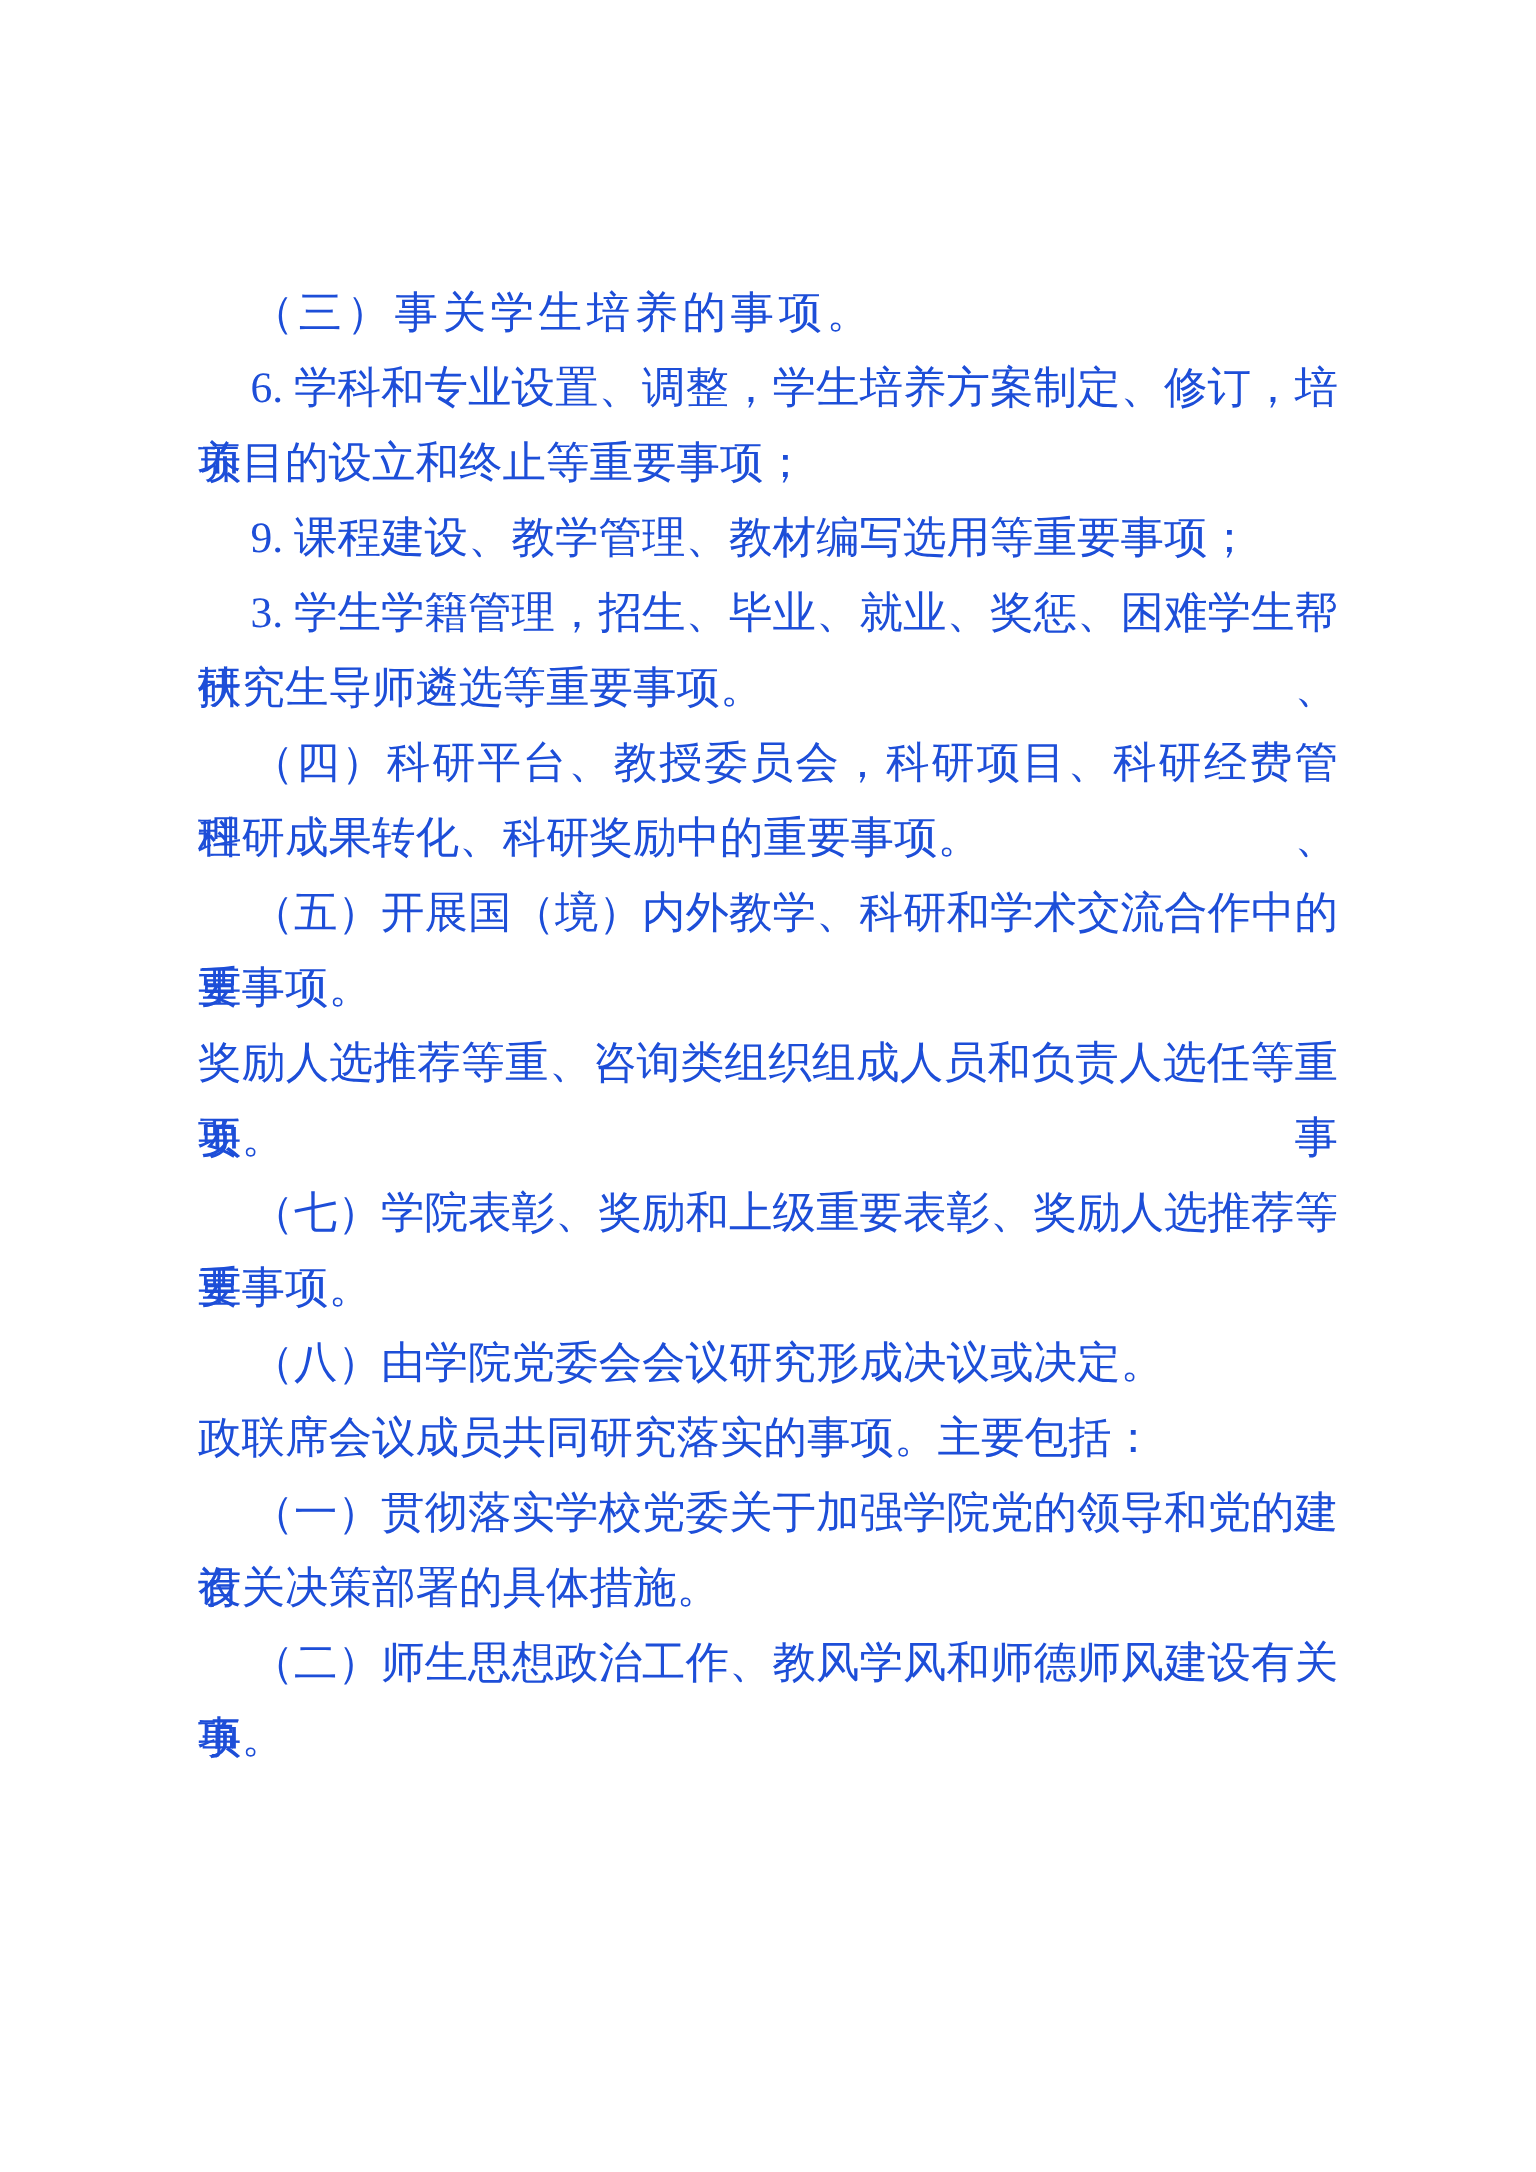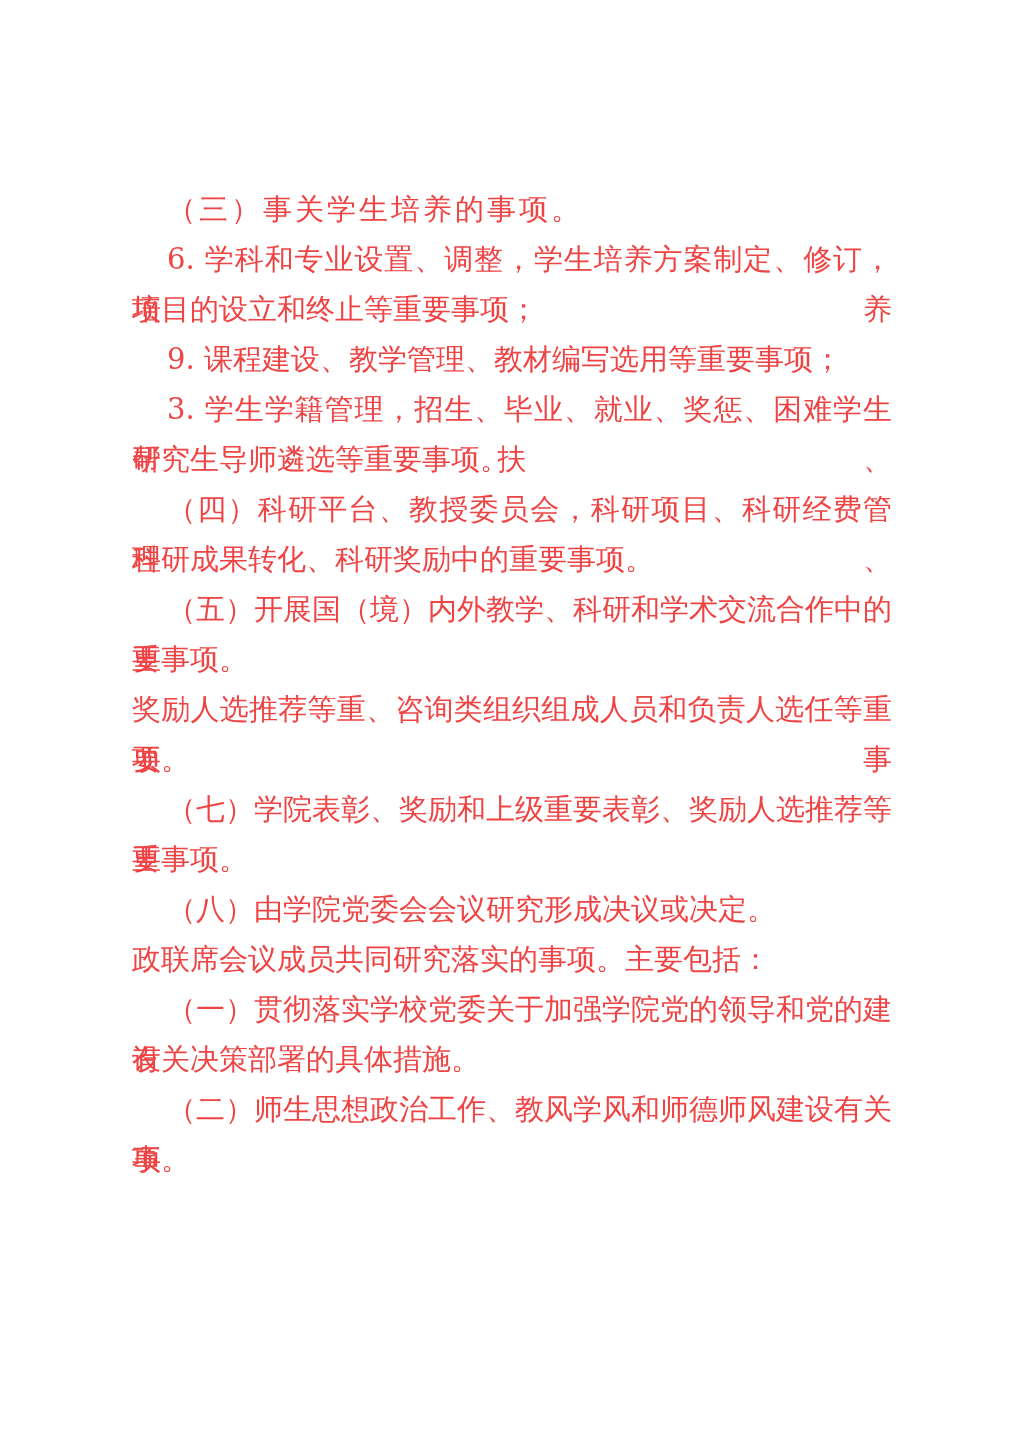--- a/index.html
+++ b/index.html
@@ -40,21 +40,21 @@
     letter-spacing: 3px;
   }
   .bold {
     font-weight: bold;
   }
 </style>
 </head>
 <body>
 
 <div class="page" style="background: rgb(255, 255, 255);">
-  <div class="doc" id="doc-body" style="color: #ef4444;">
+  <div class="doc" id="doc-body" style="color: #1d4ed8; font-family: Liberation Serif, serif;">
       <div class="line indent wide"><span>（三）事关学生培养的事项。</span></div>
       <div class="line fill indent"><span>6. 学科和专业设置、调整，学生培养方案制定、修订，培养</span></div>
       <div class="line"><span>项目的设立和终止等重要事项；</span></div>
       <div class="line indent"><span>9. 课程建设、教学管理、教材编写选用等重要事项；</span></div>
       <div class="line fill indent"><span>3. 学生学籍管理，招生、毕业、就业、奖惩、困难学生帮扶、</span></div>
       <div class="line"><span>研究生导师遴选等重要事项。</span></div>
       <div class="line fill indent"><span>（四）科研平台、教授委员会，科研项目、科研经费管理、</span></div>
       <div class="line"><span>科研成果转化、科研奖励中的重要事项。</span></div>
       <div class="line fill indent"><span>（五）开展国（境）内外教学、科研和学术交流合作中的重</span></div>
       <div class="line"><span>要事项。</span></div>

